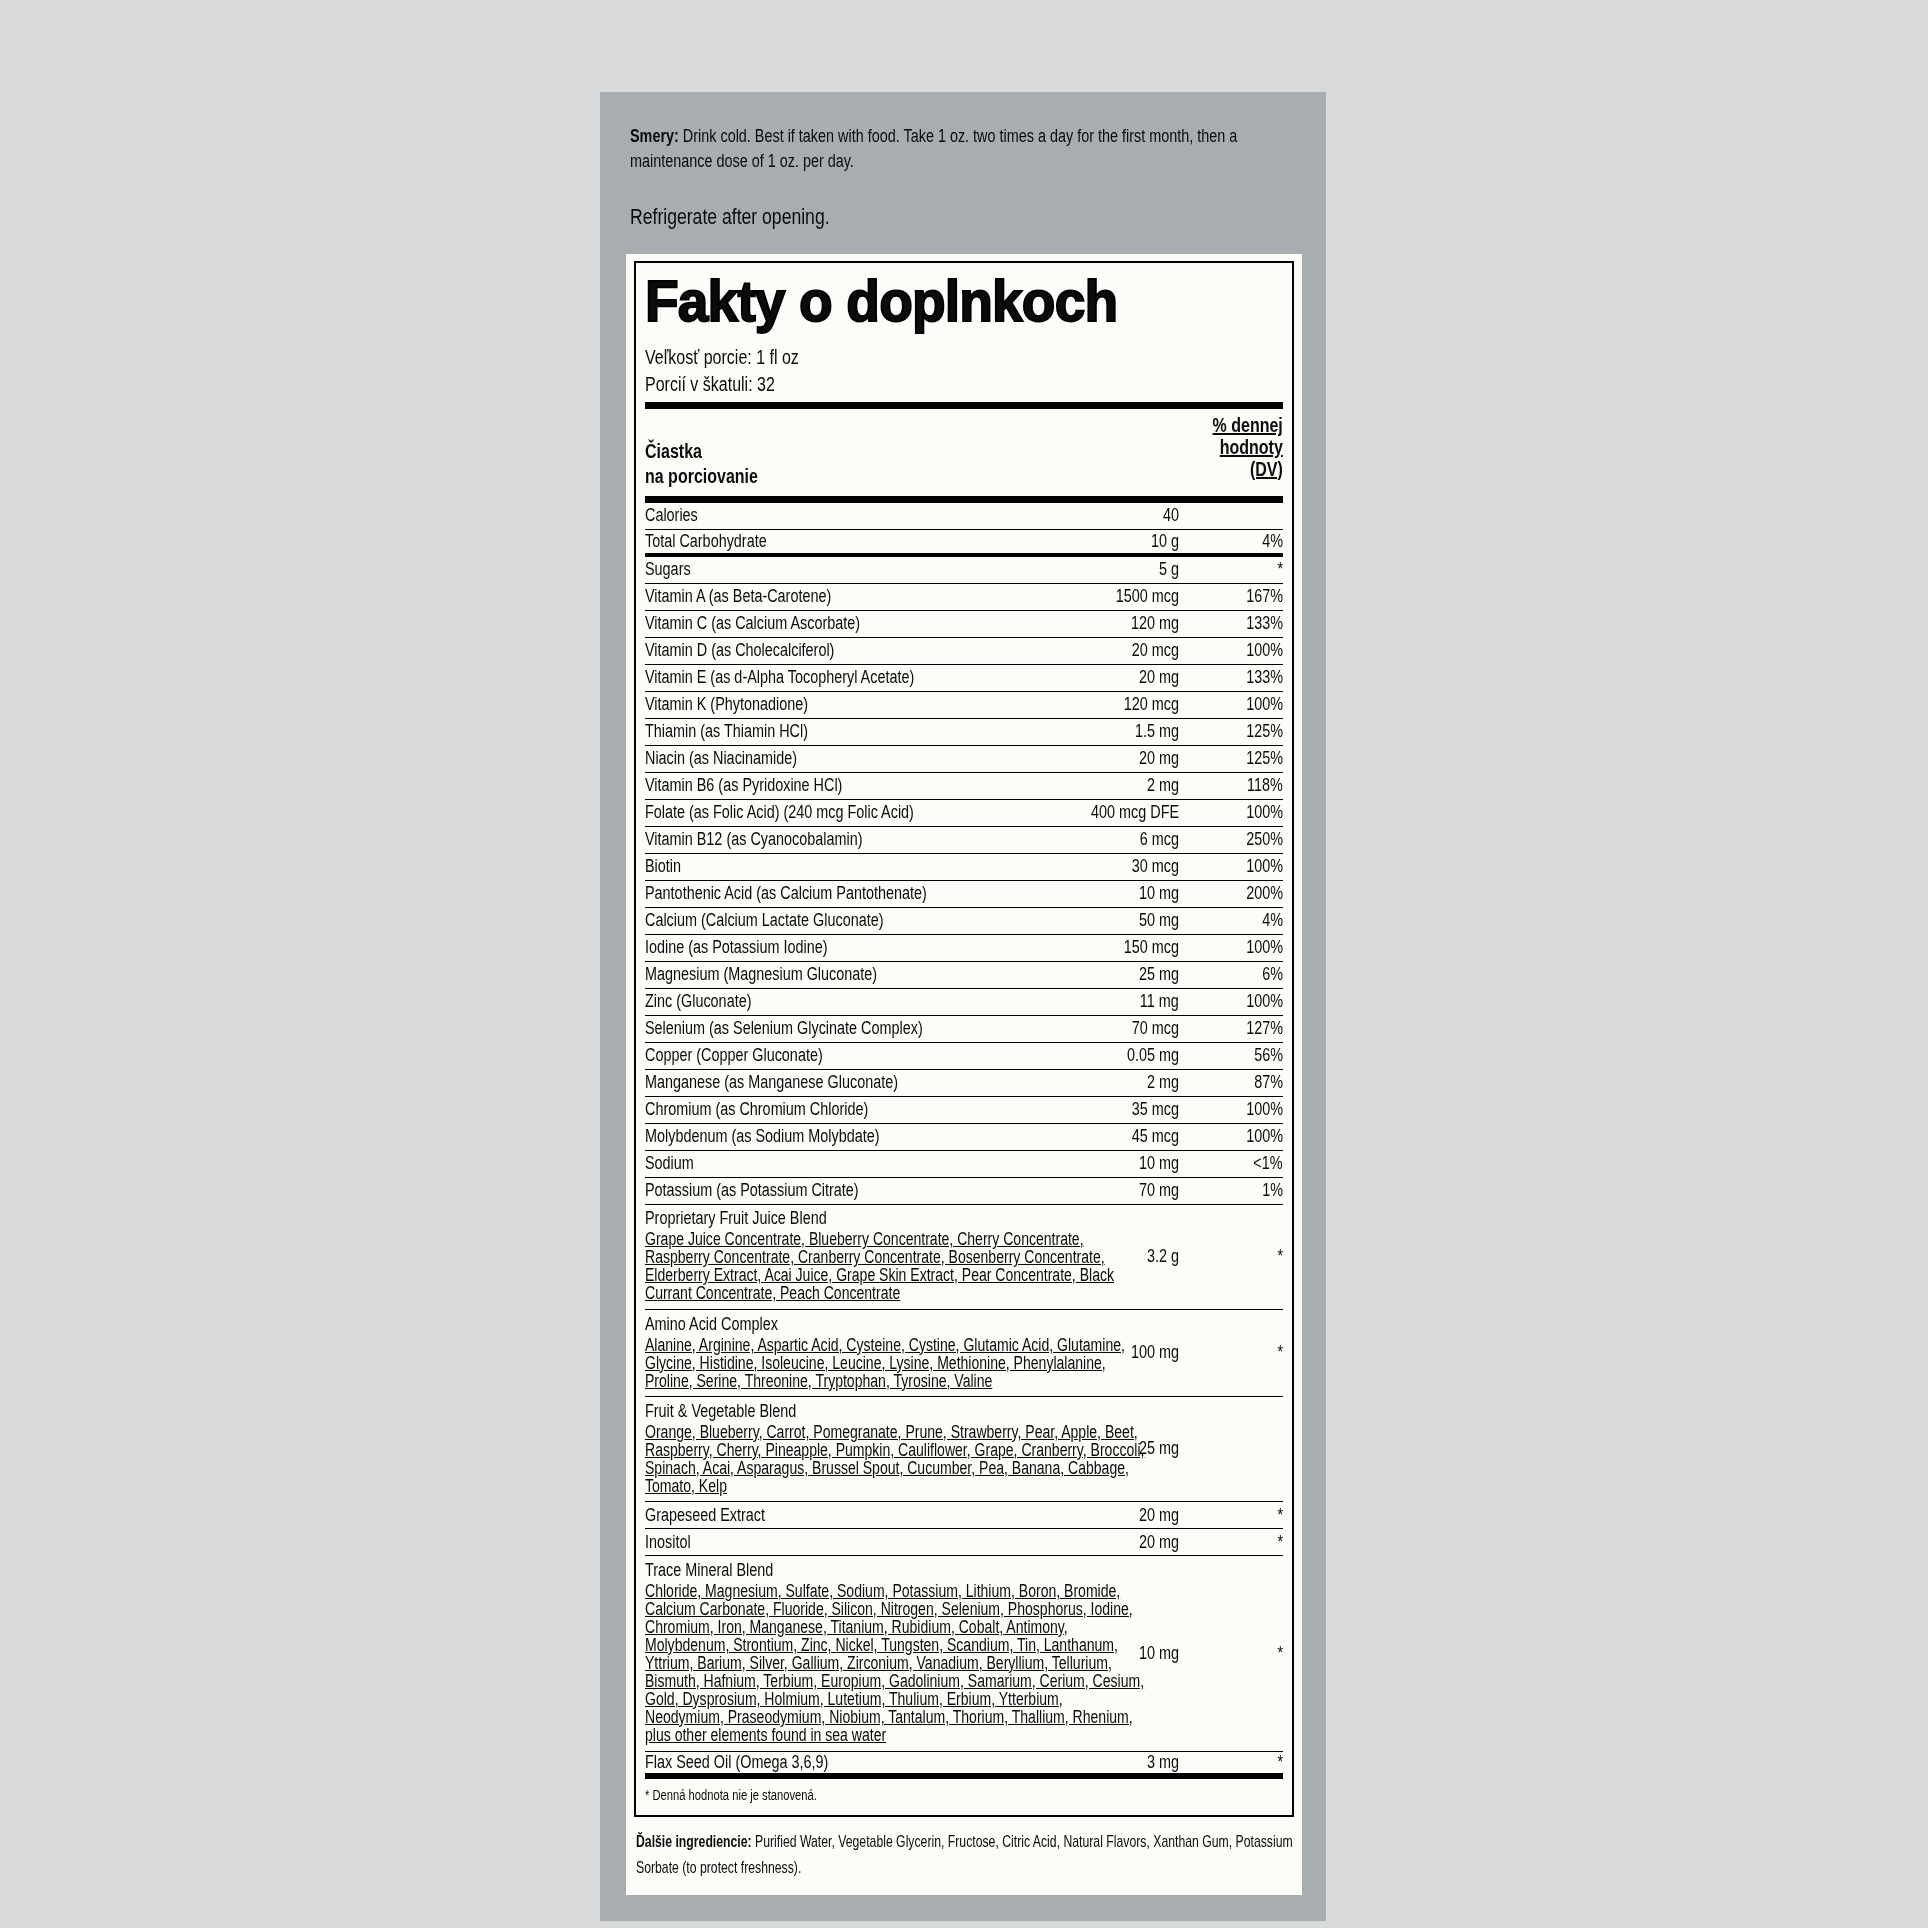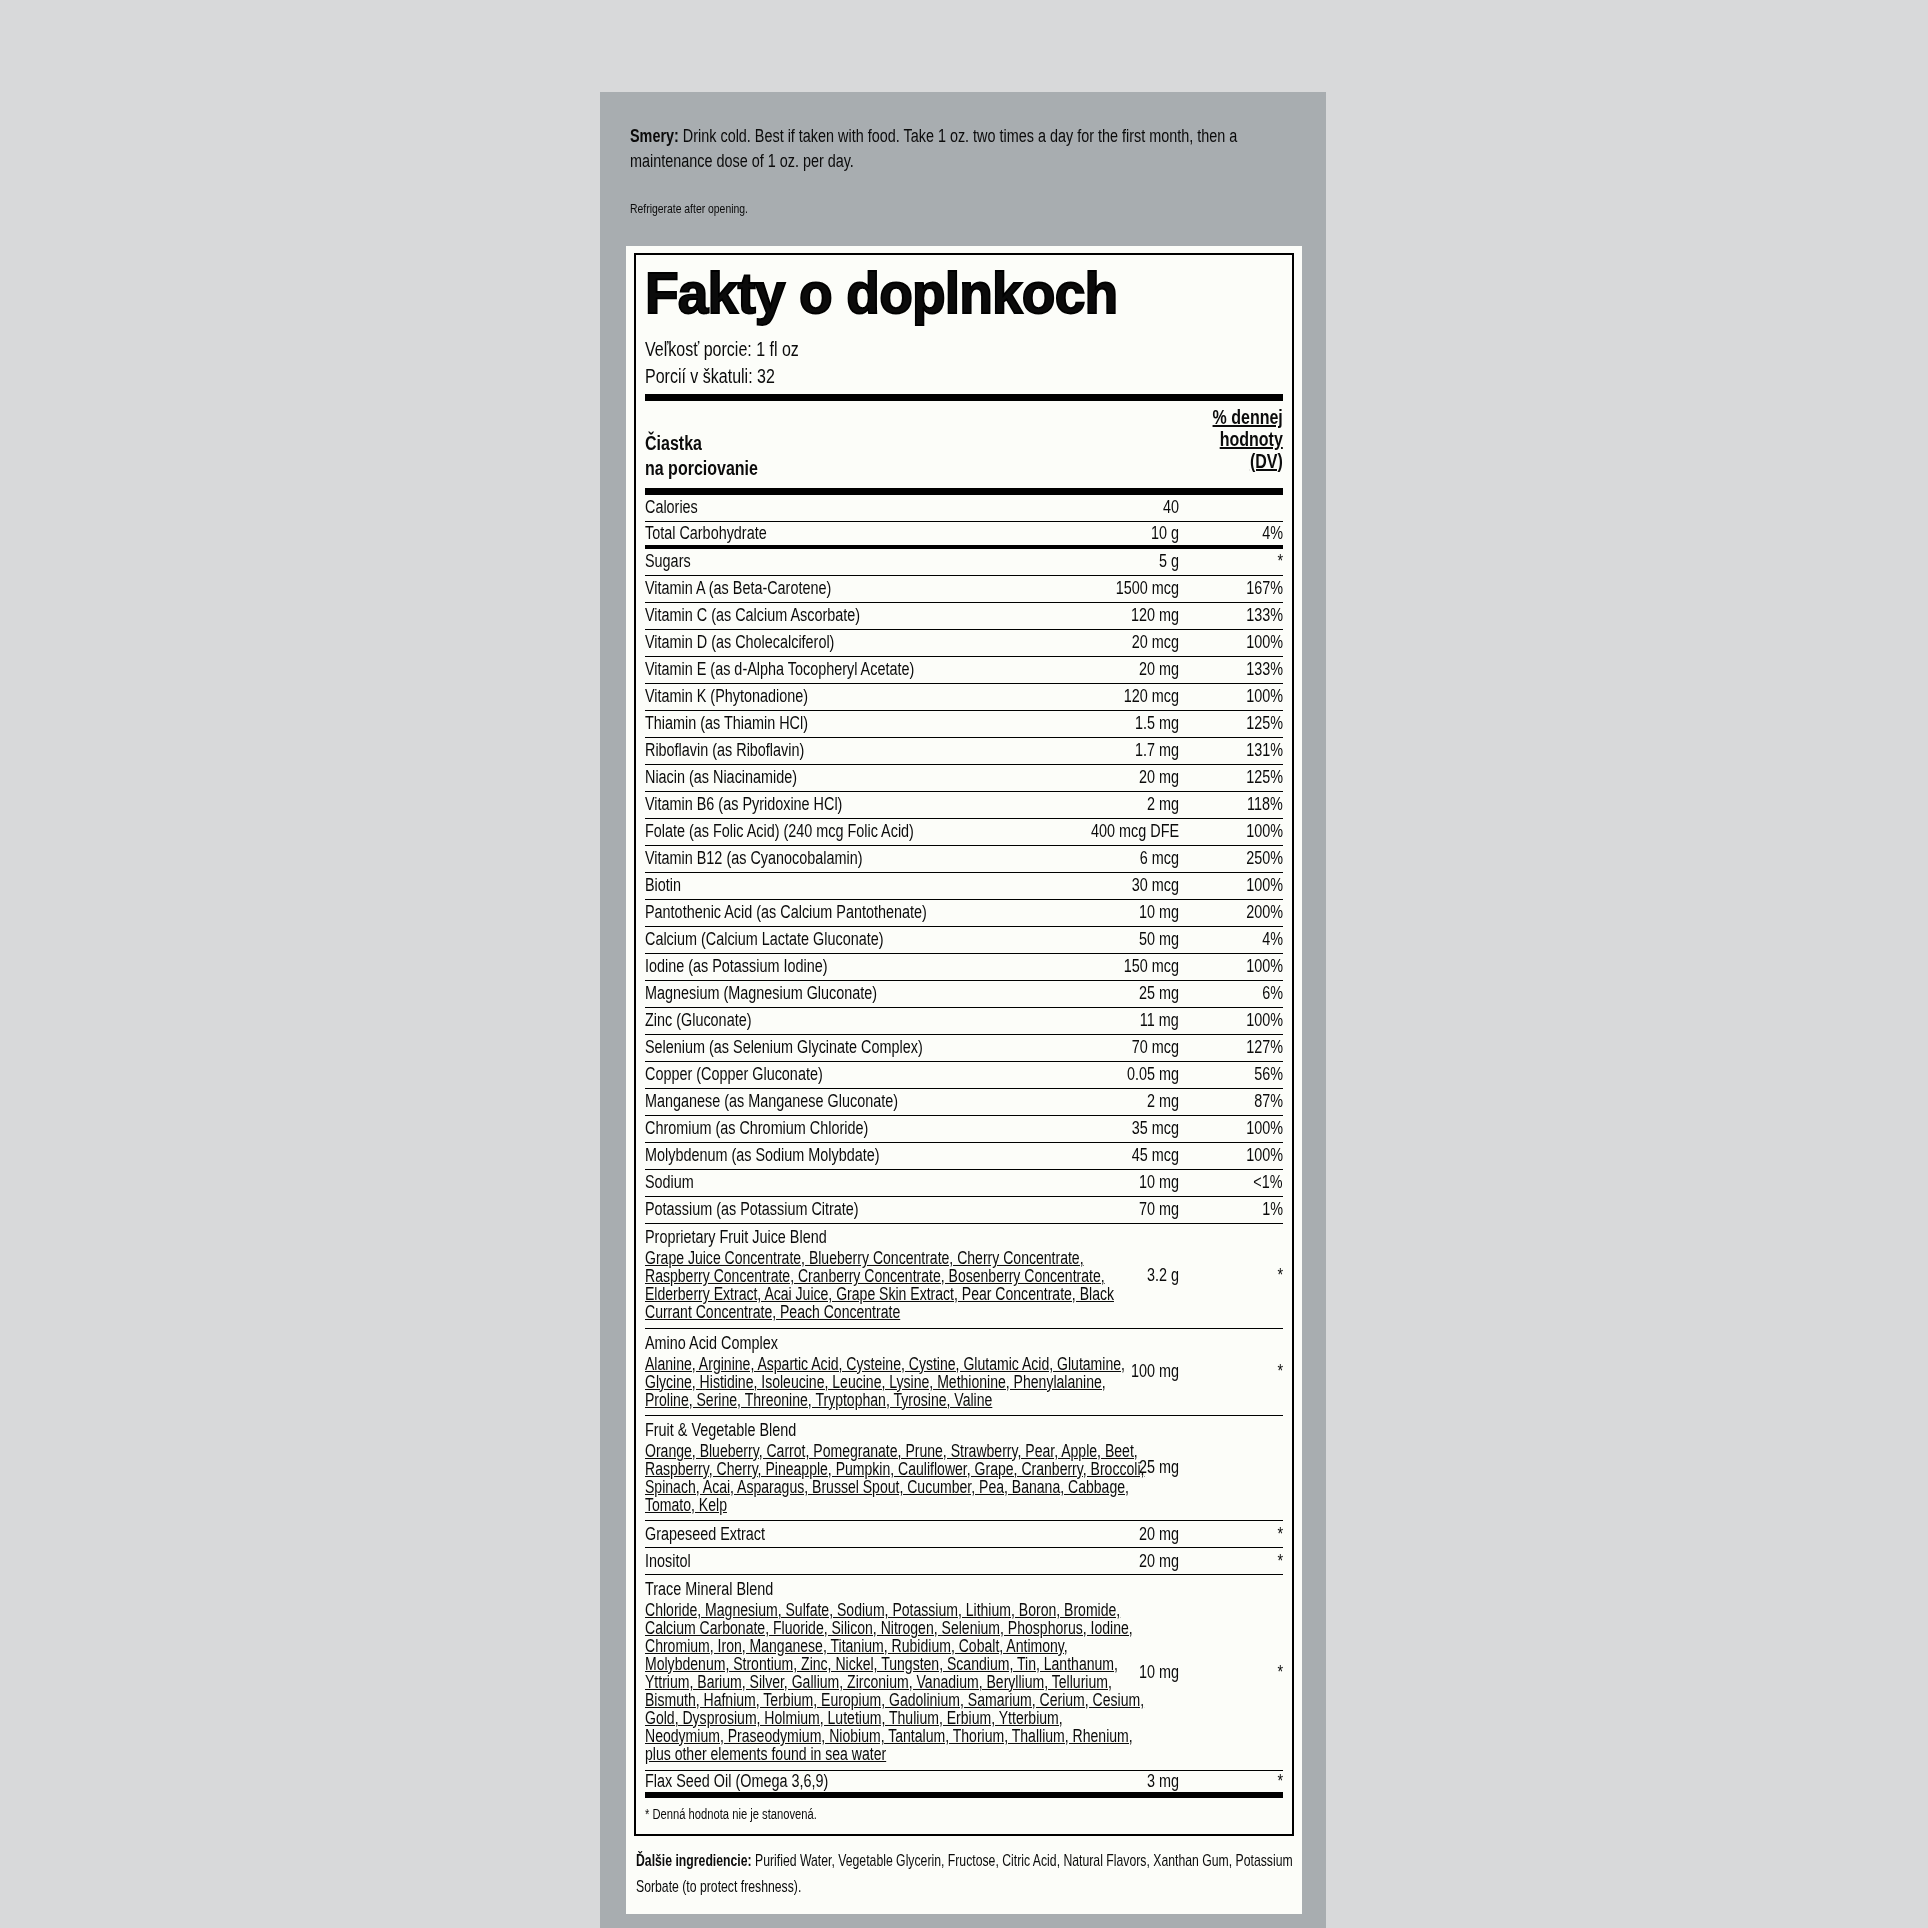--- a/index.html
+++ b/index.html
@@ -16,21 +16,21 @@
   .label{position:absolute;left:600px;top:92px;width:726px;background:var(--label-bg);padding:32px 28px 26px 30px;}
 
   
   .cblock{display:block;transform:scaleX(.80);transform-origin:0 0;width:125%;white-space:pre-line;}
   .cblock72{display:block;transform:scaleX(.72);transform-origin:0 0;width:140%;white-space:pre-line;}
   .cn{display:inline-block;transform:scaleX(.80);transform-origin:0 50%;white-space:nowrap;}
   .cr{display:inline-block;transform:scaleX(.80);transform-origin:100% 50%;white-space:nowrap;}
 
   .directions{font-size:18px;line-height:24.5px;}
   .directions .lead{font-weight:bold;}
-  .storage{margin-top:24px;font-size:13px;line-height:24.5px;}
+  .storage{margin-top:32px;font-size:22px;line-height:24.5px;}
 
   .white-box{margin-top:24.5px;margin-left:-3.8px;margin-right:-3.8px;background:var(--panel-bg);padding:6.6px 7.5px 15px;}
 
   .facts{border:2.8px solid #000;padding:0 9.4px;text-decoration:underline;}
 
   .title{display:inline-block;font-weight:bold;font-size:58px;line-height:66px;letter-spacing:-0.9px;
          -webkit-text-stroke:1.9px #000;transform:scaleX(.95);transform-origin:0 50%;white-space:nowrap;
          margin:5.6px 0 9.4px;}
   .sv{font-size:20px;line-height:27px;}
 
@@ -140,25 +140,20 @@
               <div class="cell name"><span class="cn">Vitamin K (Phytonadione)</span></div>
               <div class="cell amt"><span class="cr">120 mcg</span></div>
               <div class="cell dv"><span class="cr">100%</span></div>
             </div>
             <div class="row after-thin">
               <div class="cell name"><span class="cn">Thiamin (as Thiamin HCl)</span></div>
               <div class="cell amt"><span class="cr">1.5 mg</span></div>
               <div class="cell dv"><span class="cr">125%</span></div>
             </div>
             <div class="row after-thin">
-              <div class="cell name"><span class="cn">Riboflavin (as Riboflavin)</span></div>
-              <div class="cell amt"><span class="cr">1.7 mg</span></div>
-              <div class="cell dv"><span class="cr">131%</span></div>
-            </div>
-            <div class="row after-thin">
               <div class="cell name"><span class="cn">Niacin (as Niacinamide)</span></div>
               <div class="cell amt"><span class="cr">20 mg</span></div>
               <div class="cell dv"><span class="cr">125%</span></div>
             </div>
             <div class="row after-thin">
               <div class="cell name"><span class="cn">Vitamin B6 (as Pyridoxine HCl)</span></div>
               <div class="cell amt"><span class="cr">2 mg</span></div>
               <div class="cell dv"><span class="cr">118%</span></div>
             </div>
             <div class="row after-thin">

